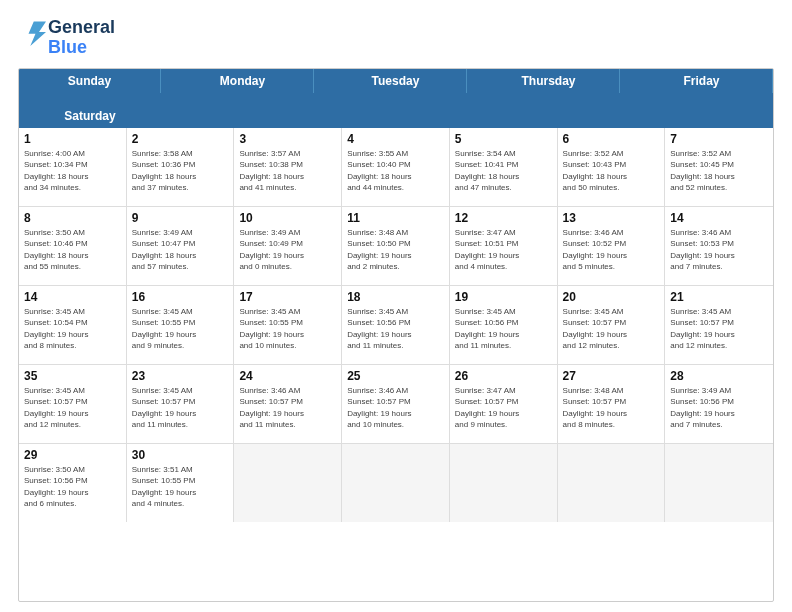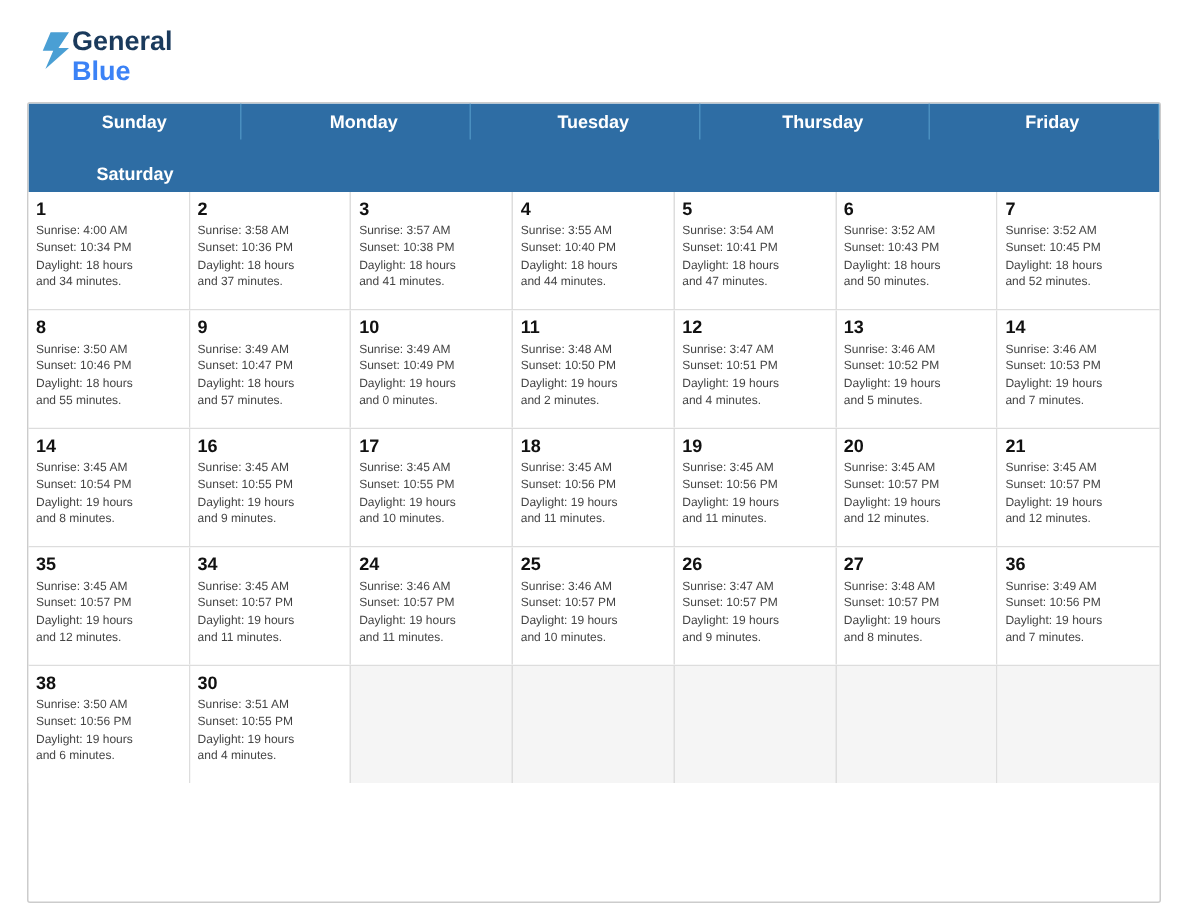--- a/index.html
+++ b/index.html
@@ -290,21 +290,21 @@
         </div>
         <div class="cal-row">
           <div class="cal-cell">
             <span class="day-num">35</span>
             <div class="cell-info" style="white-space: pre-line;">Sunrise: 3:45 AM
 Sunset: 10:57 PM
 Daylight: 19 hours
 and 12 minutes.</div>
           </div>
           <div class="cal-cell">
-            <span class="day-num">34</span>
+            <span class="day-num">23</span>
             <div class="cell-info" style="white-space: pre-line;">Sunrise: 3:45 AM
 Sunset: 10:57 PM
 Daylight: 19 hours
 and 11 minutes.</div>
           </div>
           <div class="cal-cell">
             <span class="day-num">24</span>
             <div class="cell-info" style="white-space: pre-line;">Sunrise: 3:46 AM
 Sunset: 10:57 PM
 Daylight: 19 hours
@@ -325,30 +325,30 @@
 and 9 minutes.</div>
           </div>
           <div class="cal-cell">
             <span class="day-num">27</span>
             <div class="cell-info" style="white-space: pre-line;">Sunrise: 3:48 AM
 Sunset: 10:57 PM
 Daylight: 19 hours
 and 8 minutes.</div>
           </div>
           <div class="cal-cell">
-            <span class="day-num">36</span>
+            <span class="day-num">28</span>
             <div class="cell-info" style="white-space: pre-line;">Sunrise: 3:49 AM
 Sunset: 10:56 PM
 Daylight: 19 hours
 and 7 minutes.</div>
           </div>
         </div>
         <div class="cal-row">
           <div class="cal-cell">
-            <span class="day-num">38</span>
+            <span class="day-num">29</span>
             <div class="cell-info" style="white-space: pre-line;">Sunrise: 3:50 AM
 Sunset: 10:56 PM
 Daylight: 19 hours
 and 6 minutes.</div>
           </div>
           <div class="cal-cell">
             <span class="day-num">30</span>
             <div class="cell-info" style="white-space: pre-line;">Sunrise: 3:51 AM
 Sunset: 10:55 PM
 Daylight: 19 hours

